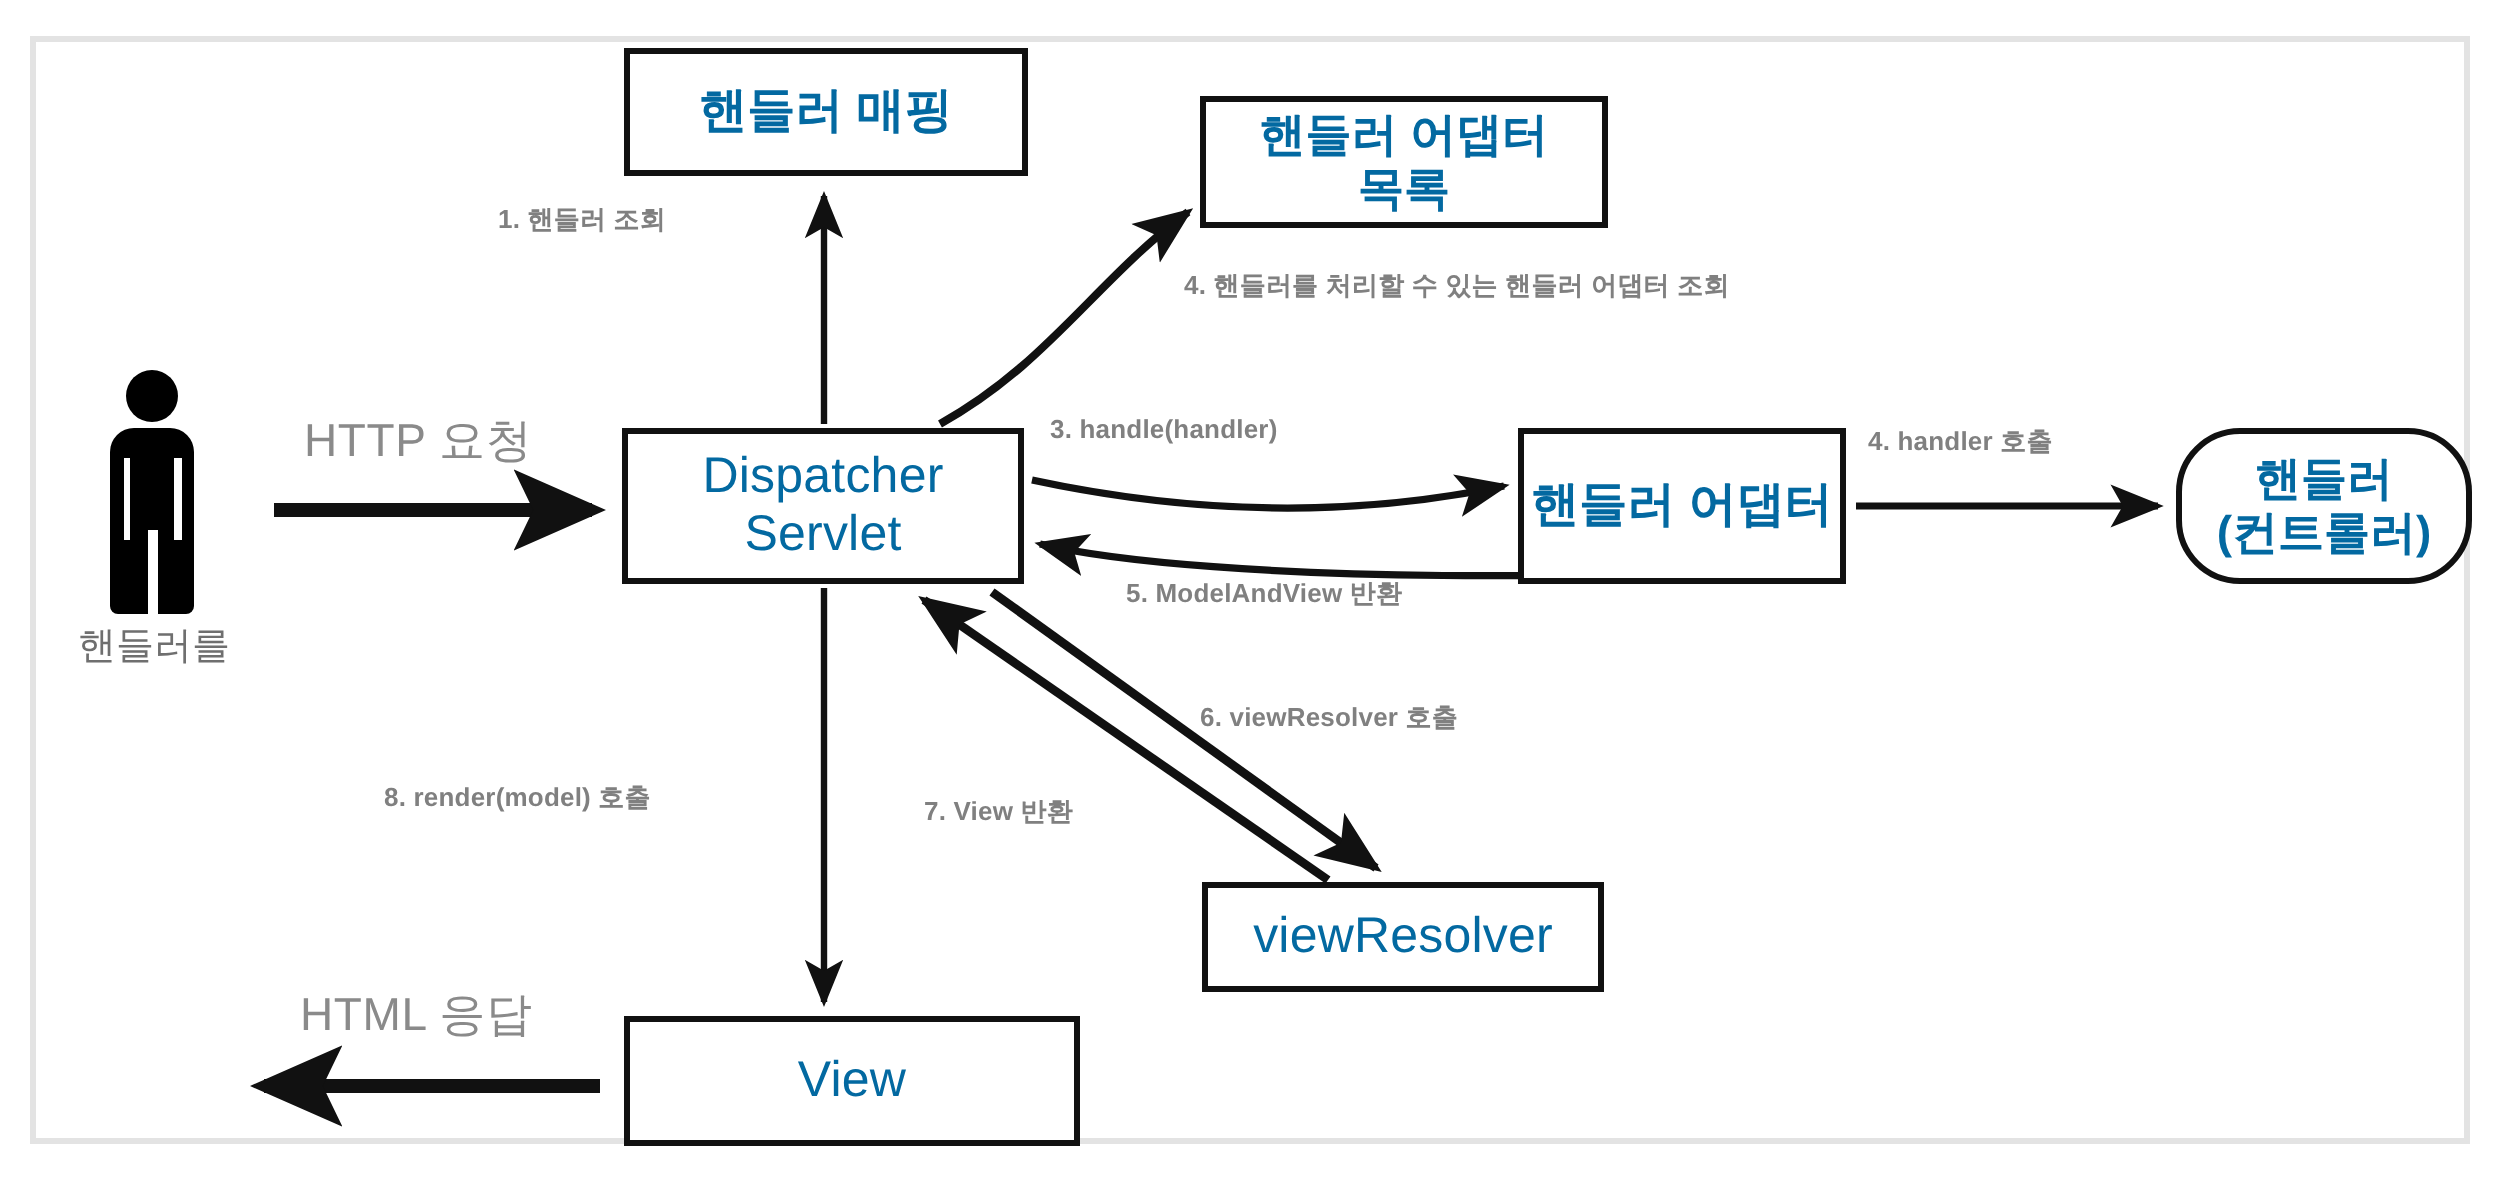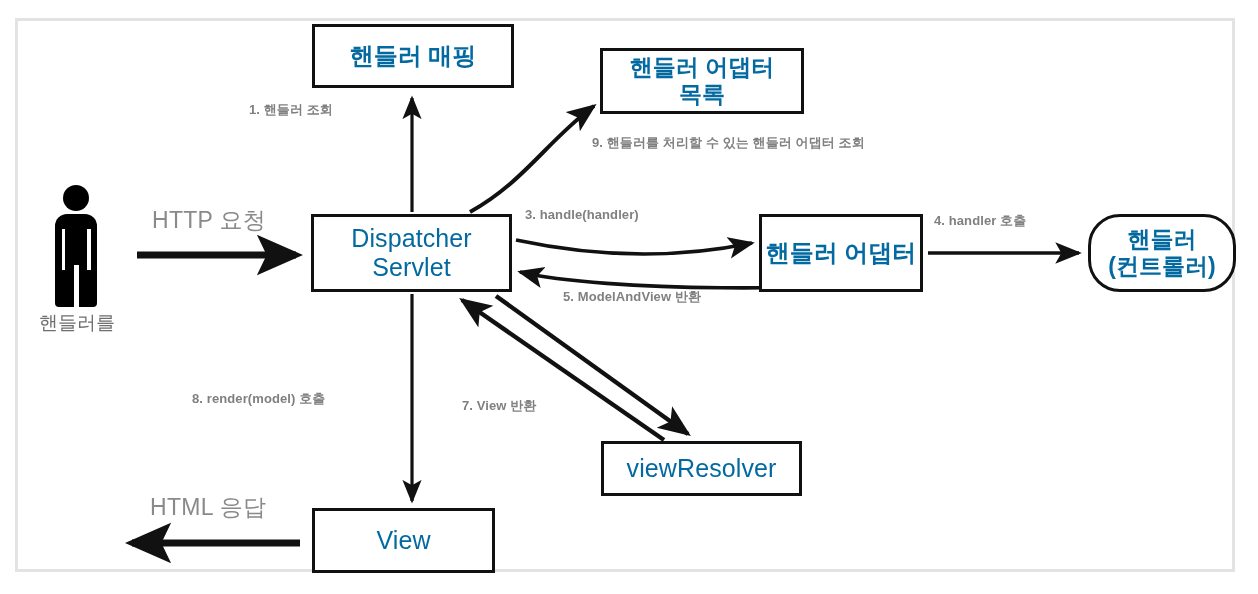--- a/index.html
+++ b/index.html
@@ -128,34 +128,35 @@
   <div class="node latin" style="left:311px;top:214px;width:201px;height:78px;">Dispatcher
 Servlet</div>
 
   <div class="node hangul" style="left:759px;top:214px;width:164px;height:78px;">핸들러 어댑터</div>
 
   <div class="node hangul2" style="left:1088px;top:214px;width:148px;height:78px;border-radius:32px;">핸들러
 (컨트롤러)</div>
 
   <div class="node latin" style="left:601px;top:441px;width:201px;height:55px;">viewResolver</div>
 
-  <div class="node latin" style="left:312px;top:508px;width:183px;height:65px;">View</div>
+  <div class="node latin" style="left:312px;top:508px;width:228px;height:65px;">View</div>
 
   <div class="lbl big" style="left:152px;top:205px;">HTTP 요청</div>
 
   <div class="lbl big" style="left:150px;top:492px;">HTML 응답</div>
 
   <div class="lbl" style="left:249px;top:101px;">1. 핸들러 조회</div>
 
-  <div class="lbl" style="left:592px;top:134px;">9. 핸들러를 처리할 수 있는 핸들러 어댑터 조회</div>
+  <div class="lbl" style="left:592px;top:134px;">4. 핸들러를 처리할 수 있는 핸들러 어댑터 조회</div>
 
   <div class="lbl" style="left:525px;top:207px;">3. handle(handler)</div>
 
   <div class="lbl" style="left:934px;top:212px;">4. handler 호출</div>
 
   <div class="lbl" style="left:527px;top:288px;margin-left:36px;">5. ModelAndView 반환</div>
 
+  <div class="lbl" style="left:600px;top:350px;">6. viewResolver 호출</div>
 
   <div class="lbl" style="left:462px;top:397px;">7. View 반환</div>
 
   <div class="lbl" style="left:192px;top:390px;">8. render(model) 호출</div>
 
 </div>
 
 </body></html>

